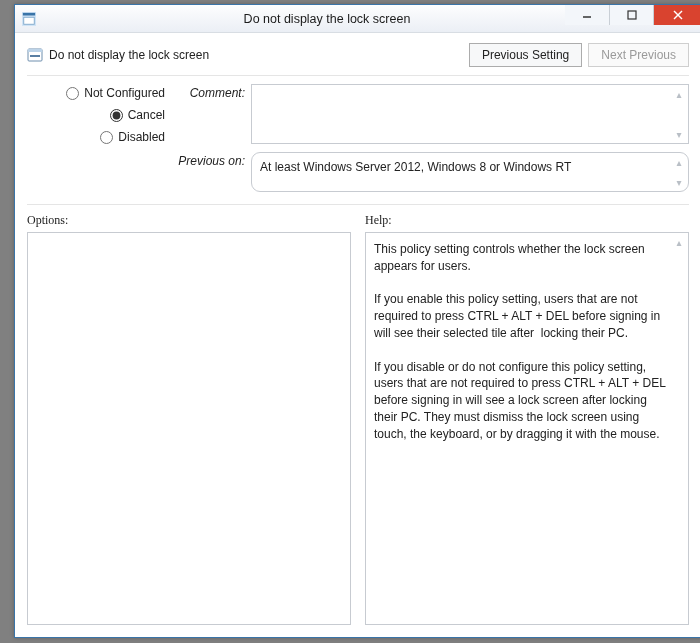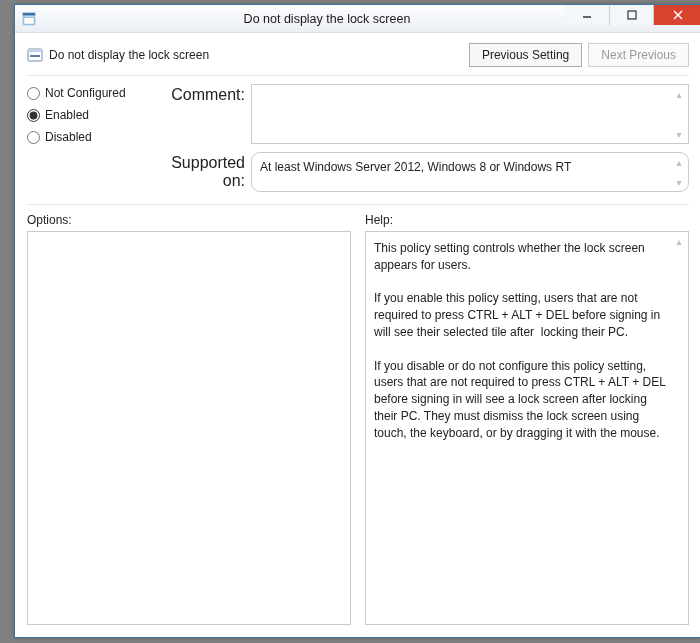--- a/index.html
+++ b/index.html
@@ -84,23 +84,23 @@
 
   .upper {
     display: grid;
     grid-template-columns: 138px 78px 1fr;
     grid-template-rows: auto auto;
     column-gap: 4px;
     row-gap: 8px;
     margin-bottom: 10px;
   }
   .radios { display: flex; flex-direction: column; gap: 8px; padding-top: 2px; }
-  .radio { display: flex; align-items: center; gap: 5px; font-size: 12px; color: #222;}
+  .radio { display: flex; align-items: center; gap: 5px; font-size: 12px; color: #222; justify-content: flex-end;}
   .radio input { margin: 0; accent-color: #333; width: 13px; height: 13px;}
-  .lbl { font-size: 16px; color: #222; text-align: right; padding-right: 2px; padding-top: 2px;}
+  .lbl { font-size: 12px; color: #222; text-align: right; padding-right: 2px; padding-top: 2px; font-style: italic;}
   .sunken {
     border: 1px solid #c7cbd1;
     background: #fff;
     position: relative;
     min-height: 60px;
   }
   .sunken.half { min-height: 40px; border-radius: 9px; }
   .sunken .ro-text {
     padding: 6px 18px 6px 8px;
     color: #222;
@@ -121,21 +121,21 @@
 
   .lower {
     flex: 1;
     display: grid;
     grid-template-columns: 1fr 1fr;
     grid-template-rows: auto 1fr;
     column-gap: 14px;
     row-gap: 4px;
     min-height: 0;
   }
-  .sect-label { font-size: 12px; color: #222; }
+  .sect-label { font-size: 12px; color: #222; font-family: Liberation Serif, serif; }
   .pane {
     border: 1px solid #c7cbd1;
     background: #fff;
     overflow: hidden;
     position: relative;
   }
   .help-content {
     padding: 8px 20px 8px 8px;
     line-height: 1.4;
     color: #222;
@@ -217,38 +217,38 @@
     <div class="sep"></div>
 
     <div class="upper">
       <div class="radios" style="grid-row: 1 / span 2;">
         <label class="radio">
           <input type="radio" name="state" style="">
           <span>Not Configured</span>
         </label>
         <label class="radio">
           <input type="radio" name="state" checked="" style="">
-          <span>Enabled</span>
+          <span>Cancel</span>
         </label>
         <label class="radio">
           <input type="radio" name="state" style="">
           <span>Disabled</span>
         </label>
       </div>
 
       <div class="lbl">Comment:</div>
       <div class="sunken">
         <div class="ro-text"></div>
         <div class="scroll-arrows">
           <div class="sarrow">▴</div>
           <div class="sarrow">▾</div>
         </div>
       </div>
 
-      <div class="lbl">Supported on:</div>
+      <div class="lbl">Previous on:</div>
       <div class="sunken half">
         <div class="ro-text">At least Windows Server 2012, Windows 8 or Windows RT</div>
         <div class="scroll-arrows">
           <div class="sarrow">▴</div>
           <div class="sarrow">▾</div>
         </div>
       </div>
     </div>
 
     <div class="sep"></div>

